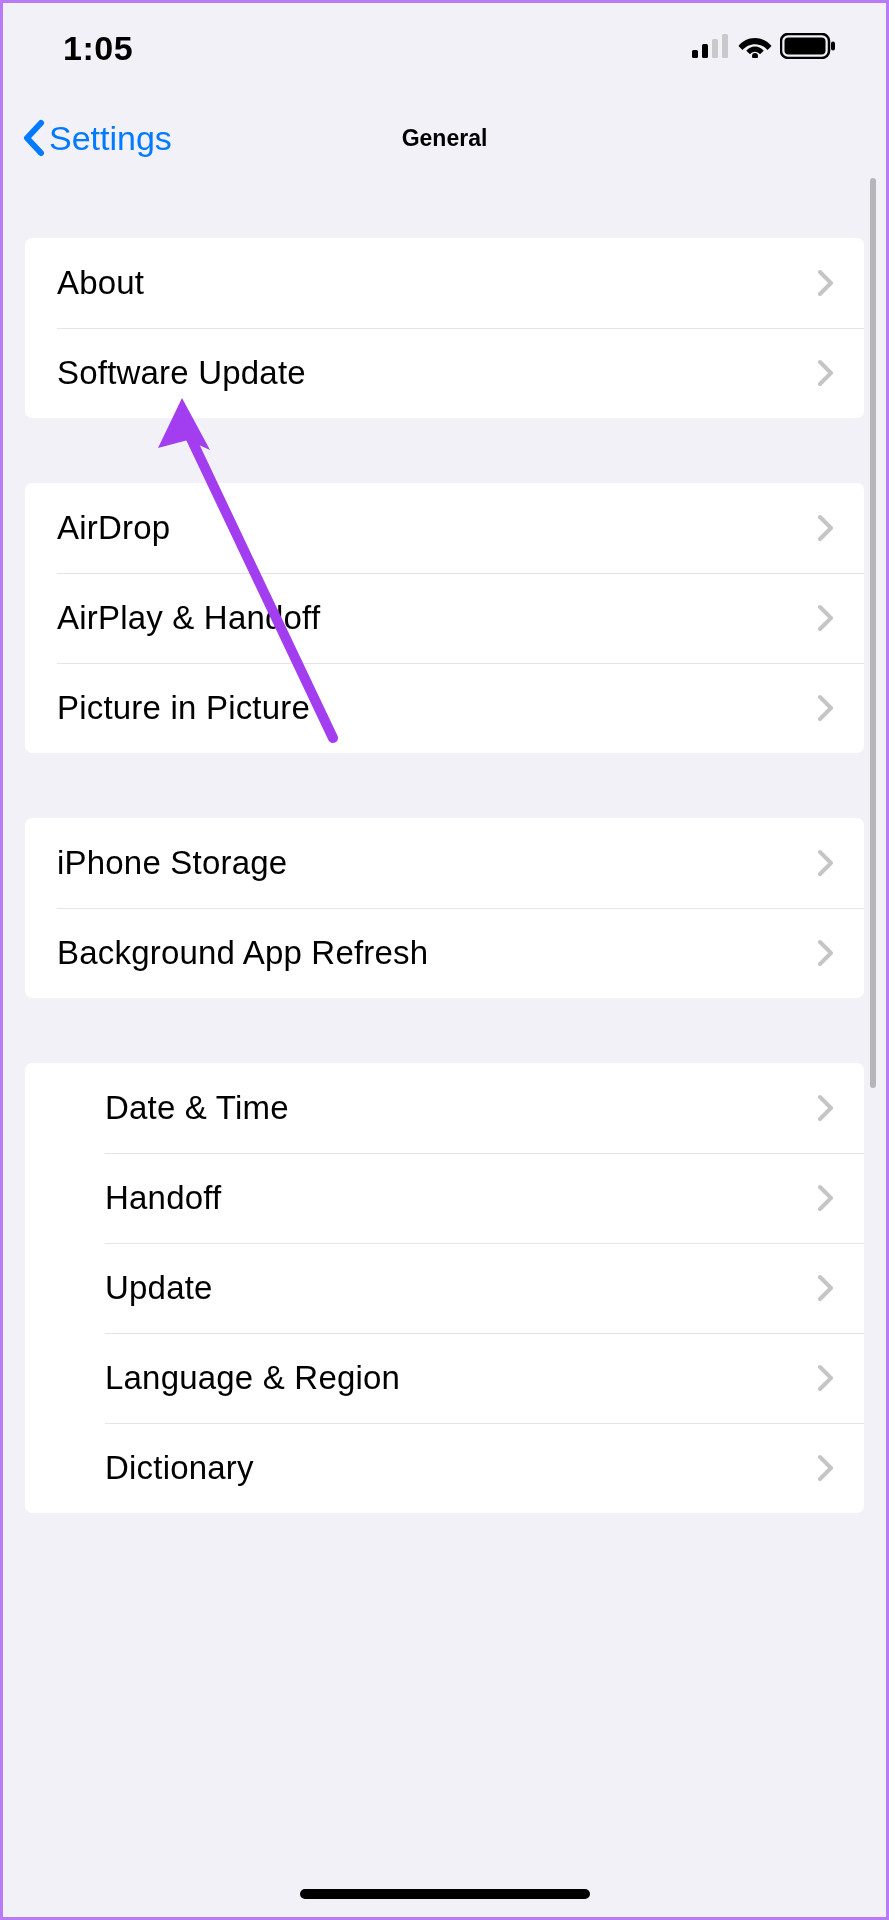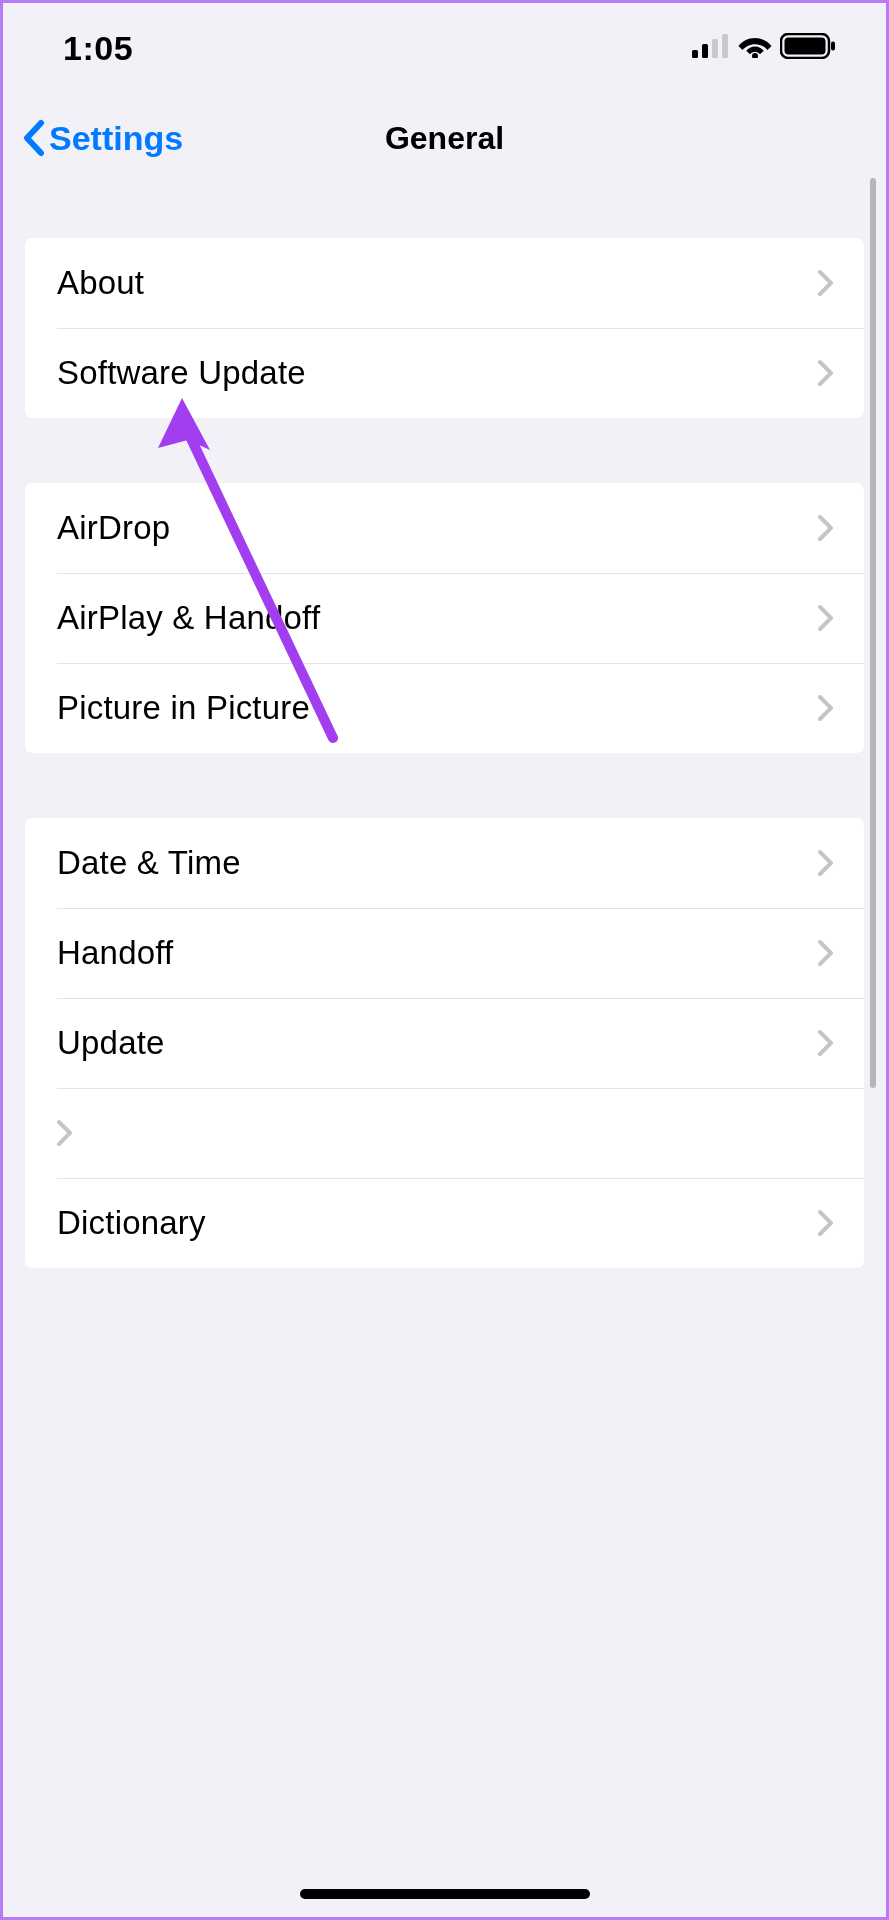--- a/index.html
+++ b/index.html
@@ -40,49 +40,49 @@
     display: flex;
     align-items: center;
   }
   .back-button {
     position: absolute;
     left: 18px;
     display: flex;
     align-items: center;
     color: #007aff;
     font-size: 34px;
-    font-weight: 700;
+    font-weight: 400;
     cursor: pointer;
   }
   .back-chevron {
     margin-right: 2px;
     display: inline-flex;
   }
   .nav-title {
     position: absolute;
     left: 50%;
     transform: translateX(-50%);
-    font-size: 32px;
+    font-size: 23px;
     font-weight: 600;
     color: #000;
     text-align: center;
   }
 
   
   .content {
     padding: 55px 22px 0 22px;
   }
 
   .group {
     background: #ffffff;
     border-radius: 7px;
     margin-bottom: 65px;
     overflow: hidden;
   }
-  .group:last-child { margin-bottom: 0; }
+  .group:last-child { margin-bottom: 0; padding-left: 48px; }
 
   .row {
     display: flex;
     align-items: center;
     justify-content: space-between;
     height: 90px;
     padding: 0 30px 0 32px;
     position: relative;
     cursor: pointer;
   }
@@ -218,23 +218,41 @@
     <div class="row">
       <span class="row-label">Picture in Picture</span>
       <span class="row-chevron">
         <svg width="16" height="28" viewBox="0 0 16 28">
             <polyline points="2,3 13,14 2,25" fill="none" stroke="#c5c5c7" stroke-width="4" stroke-linecap="round" stroke-linejoin="round"></polyline>
           </svg>
       </span>
     </div>
   </div>
 
-
   <div class="group">
     <div class="row">
+      <span class="row-label">iPhone Storage</span>
+      <span class="row-chevron">
+        <svg width="16" height="28" viewBox="0 0 16 28">
+            <polyline points="2,3 13,14 2,25" fill="none" stroke="#c5c5c7" stroke-width="4" stroke-linecap="round" stroke-linejoin="round"></polyline>
+          </svg>
+      </span>
+    </div>
+    <div class="row">
+      <span class="row-label">Background App Refresh</span>
+      <span class="row-chevron">
+        <svg width="16" height="28" viewBox="0 0 16 28">
+            <polyline points="2,3 13,14 2,25" fill="none" stroke="#c5c5c7" stroke-width="4" stroke-linecap="round" stroke-linejoin="round"></polyline>
+          </svg>
+      </span>
+    </div>
+  </div>
+
+  <div class="group">
+    <div class="row">
       <span class="row-label">Date &amp; Time</span>
       <span class="row-chevron">
         <svg width="16" height="28" viewBox="0 0 16 28">
             <polyline points="2,3 13,14 2,25" fill="none" stroke="#c5c5c7" stroke-width="4" stroke-linecap="round" stroke-linejoin="round"></polyline>
           </svg>
       </span>
     </div>
     <div class="row">
       <span class="row-label">Handoff</span>
       <span class="row-chevron">
@@ -245,20 +263,21 @@
     </div>
     <div class="row">
       <span class="row-label">Update</span>
       <span class="row-chevron">
         <svg width="16" height="28" viewBox="0 0 16 28">
             <polyline points="2,3 13,14 2,25" fill="none" stroke="#c5c5c7" stroke-width="4" stroke-linecap="round" stroke-linejoin="round"></polyline>
           </svg>
       </span>
     </div>
     <div class="row">
+      <span class="row-label">Language &amp; Region</span>
       <span class="row-chevron">
         <svg width="16" height="28" viewBox="0 0 16 28">
             <polyline points="2,3 13,14 2,25" fill="none" stroke="#c5c5c7" stroke-width="4" stroke-linecap="round" stroke-linejoin="round"></polyline>
           </svg>
       </span>
     </div>
     <div class="row">
       <span class="row-label">Dictionary</span>
       <span class="row-chevron">
         <svg width="16" height="28" viewBox="0 0 16 28">

